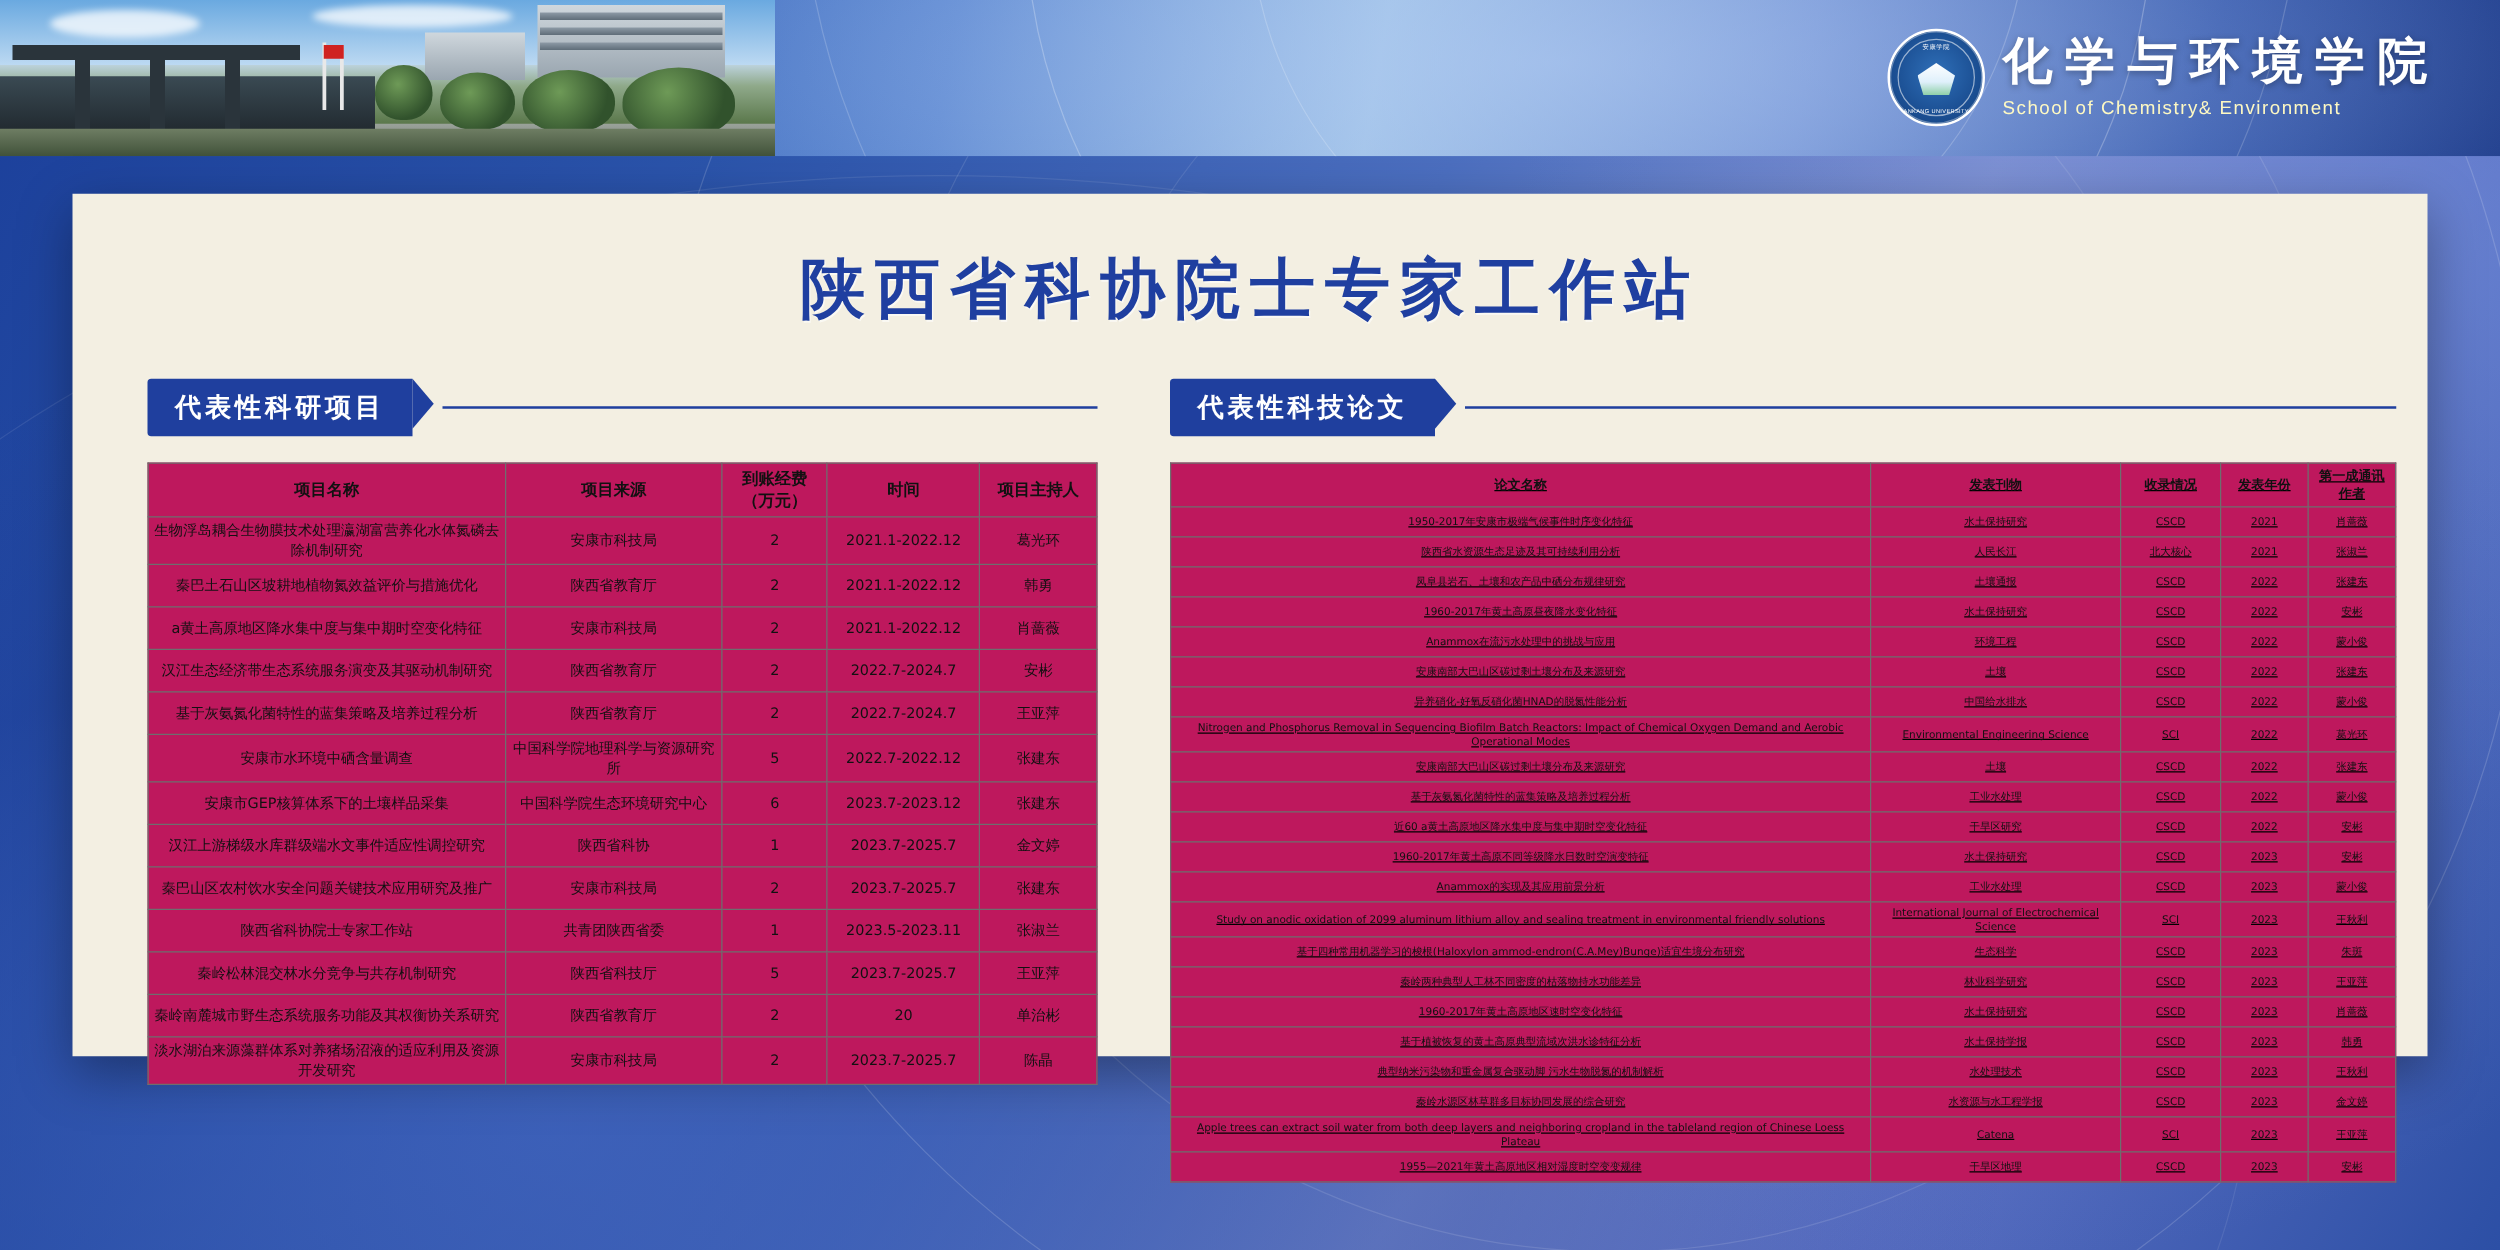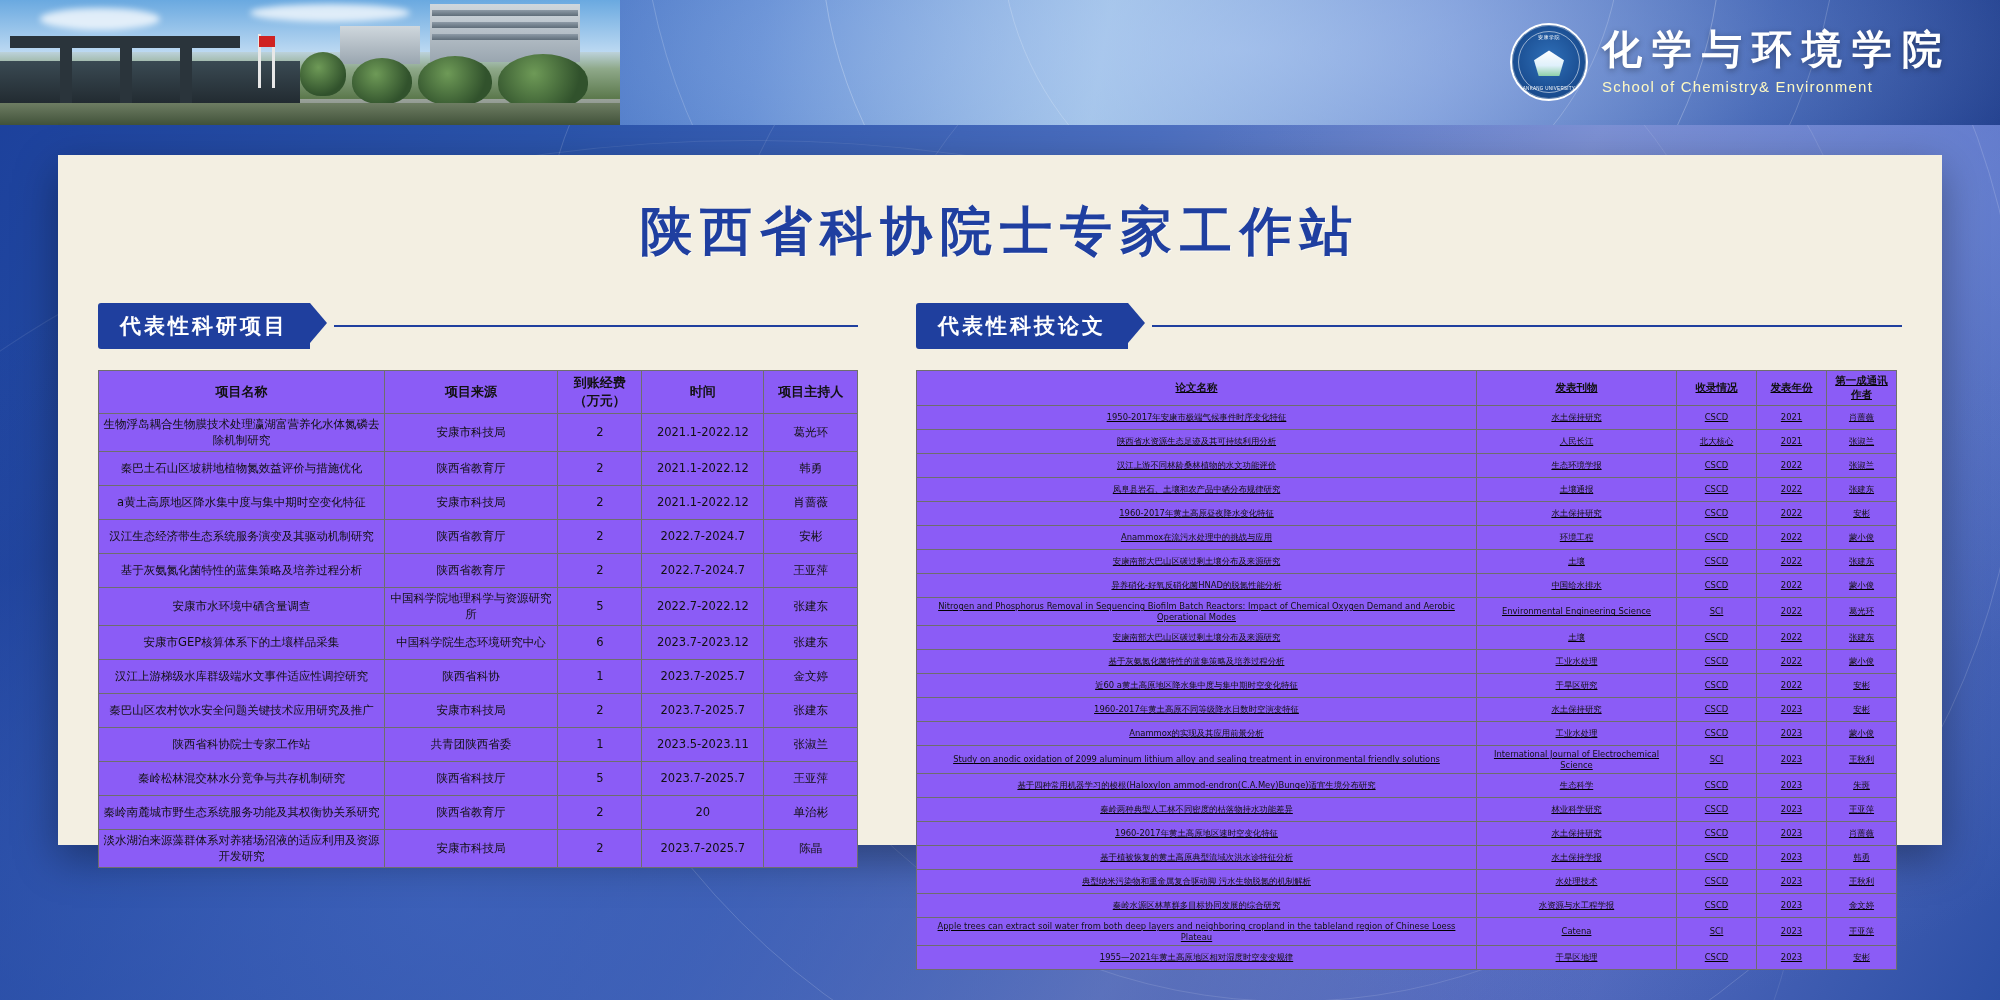--- a/index.html
+++ b/index.html
@@ -99,37 +99,37 @@
     position:absolute;left:58px;top:155px;width:1884px;height:690px;
     background:#f3efe2;
     box-shadow:0 14px 40px rgba(0,0,0,.35);
   }
   .board-title{
     text-align:center;color:#1f3fa0;font-weight:700;
     font-size:52px;letter-spacing:8px;margin-top:42px;
     font-family:"DejaVu Serif","Liberation Serif",serif;
     text-shadow:1px 1px 0 rgba(255,255,255,.6);
   }
-  .columns{display:flex;gap:0;padding:0 40px;margin-top:36px;}
+  .columns{display:flex;gap:0;padding:0 60px;margin-top:36px;}
   .col-left{width:760px;}
   .col-right{flex:1;padding-left:58px;}
 
   .sec-head{display:flex;align-items:center;margin-bottom:12px;}
   .sec-tag{
     background:#1f3f9e;color:#fff;font-size:21px;font-weight:700;letter-spacing:3px;
     padding:9px 22px;position:relative;border-radius:3px 0 0 3px;
     font-family:"DejaVu Sans","Liberation Sans",sans-serif;
   }
   .sec-tag:after{
     content:"";position:absolute;right:-17px;top:0;border-left:17px solid #1f3f9e;
     border-top:20.5px solid transparent;border-bottom:20.5px solid transparent;
   }
   .sec-line{flex:1;height:2px;background:#1f3f9e;margin-left:24px;}
 
-  table{border-collapse:collapse;background:#8b5cf6;margin-top:21px;}
+  table{border-collapse:collapse;background:#be185d;margin-top:21px;}
   td,th{border:1px solid #6e6e6e;padding:3px 4px;text-align:center;vertical-align:middle;color:#111;}
   .t-left{width:760px;table-layout:fixed;}
   .t-left th{font-size:13px;font-weight:700;height:34px;font-family:"DejaVu Sans","Liberation Sans",sans-serif;}
   .t-left td{font-size:11.5px;line-height:1.35;height:27px;font-family:"DejaVu Sans","Liberation Sans",sans-serif;}
   .t-left col.c1{width:244px;} .t-left col.c2{width:148px;}
   .t-left col.c3{width:72px;}  .t-left col.c4{width:104px;} .t-left col.c5{width:80px;}
 
   .t-right{width:980px;table-layout:fixed;text-decoration:underline;}
   .t-right th{font-size:10.5px;font-weight:700;height:20px;font-family:"DejaVu Sans","Liberation Sans",sans-serif;}
   .t-right td{font-size:8.4px;line-height:1.25;height:17px;font-family:"DejaVu Sans","Liberation Sans",sans-serif;}
@@ -345,27 +345,20 @@
               <td>肖蔷薇</td>
             </tr>
             <tr>
               <td>陕西省水资源生态足迹及其可持续利用分析</td>
               <td>人民长江</td>
               <td>北大核心</td>
               <td>2021</td>
               <td>张淑兰</td>
             </tr>
             <tr>
-              <td>汉江上游不同林龄桑林植物的水文功能评价</td>
-              <td>生态环境学报</td>
-              <td>CSCD</td>
-              <td>2022</td>
-              <td>张淑兰</td>
-            </tr>
-            <tr>
               <td>凤阜县岩石、土壤和农产品中硒分布规律研究</td>
               <td>土壤通报</td>
               <td>CSCD</td>
               <td>2022</td>
               <td>张建东</td>
             </tr>
             <tr>
               <td>1960-2017年黄土高原昼夜降水变化特征</td>
               <td>水土保持研究</td>
               <td>CSCD</td>

